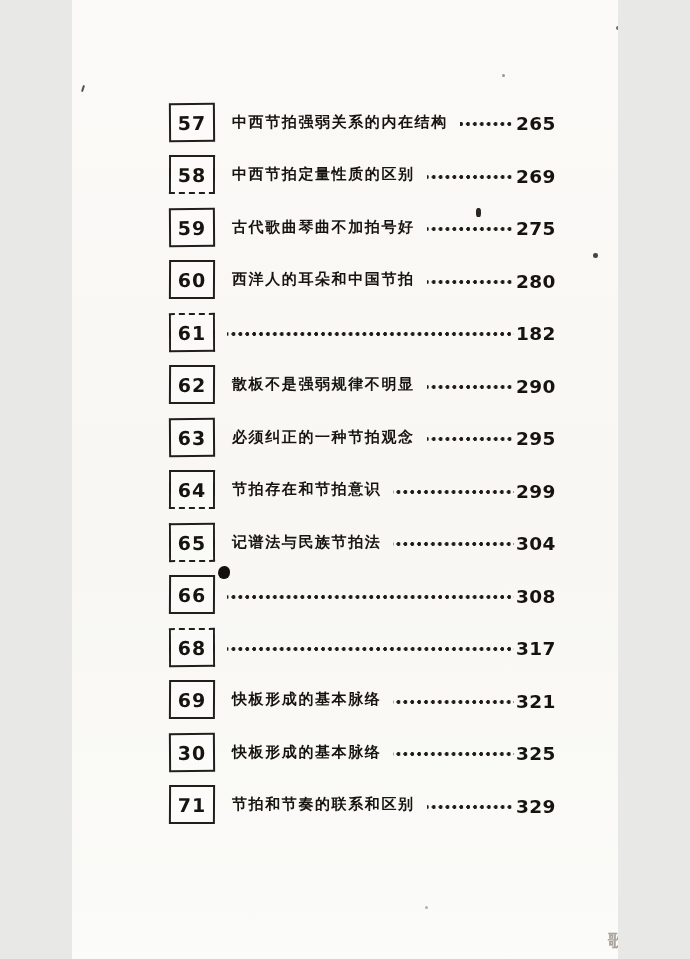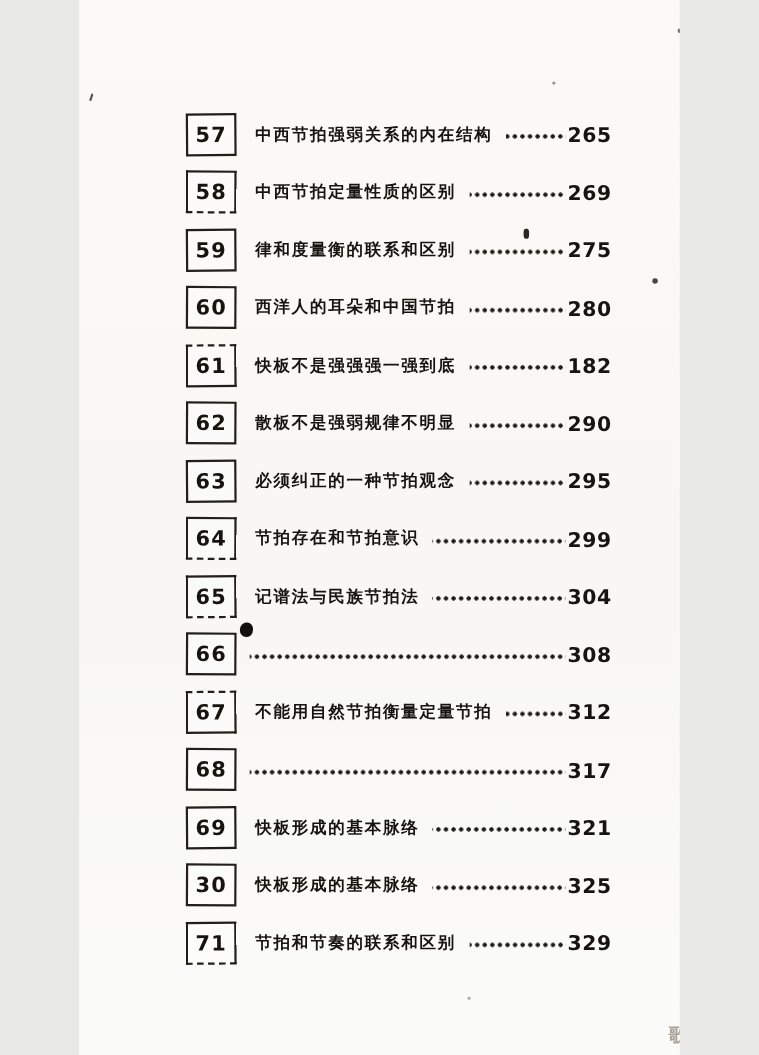--- a/index.html
+++ b/index.html
@@ -139,39 +139,38 @@
       </span>
       <span class="entry-title">中西节拍定量性质的区别</span>
       <span class="leader"></span>
       <span class="entry-page">269</span>
     </div>
 
     <div class="toc-row">
       <span class="numbox">
         <span class="entry-num">59</span>
       </span>
-      <span class="entry-title">律和度量衡的联系和区别</span>
+      <span class="entry-title">古代歌曲琴曲不加拍号好</span>
       <span class="leader"></span>
       <span class="entry-page">275</span>
     </div>
 
     <div class="toc-row">
       <span class="numbox">
         <span class="entry-num">60</span>
       </span>
       <span class="entry-title">西洋人的耳朵和中国节拍</span>
       <span class="leader"></span>
       <span class="entry-page">280</span>
     </div>
 
     <div class="toc-row">
       <span class="numbox">
         <span class="entry-num">61</span>
       </span>
-      <span class="entry-title">快板不是强强强一强到底</span>
       <span class="leader"></span>
       <span class="entry-page">182</span>
     </div>
 
     <div class="toc-row">
       <span class="numbox">
         <span class="entry-num">62</span>
       </span>
       <span class="entry-title">散板不是强弱规律不明显</span>
       <span class="leader"></span>
@@ -206,28 +205,20 @@
     </div>
 
     <div class="toc-row">
       <span class="numbox">
         <span class="entry-num">66</span>
       </span>
       <span class="leader"></span>
       <span class="entry-page">308</span>
     </div>
 
-    <div class="toc-row">
-      <span class="numbox">
-        <span class="entry-num">67</span>
-      </span>
-      <span class="entry-title">不能用自然节拍衡量定量节拍</span>
-      <span class="leader"></span>
-      <span class="entry-page">312</span>
-    </div>
 
     <div class="toc-row">
       <span class="numbox">
         <span class="entry-num">68</span>
       </span>
       <span class="leader"></span>
       <span class="entry-page">317</span>
     </div>
 
     <div class="toc-row">

